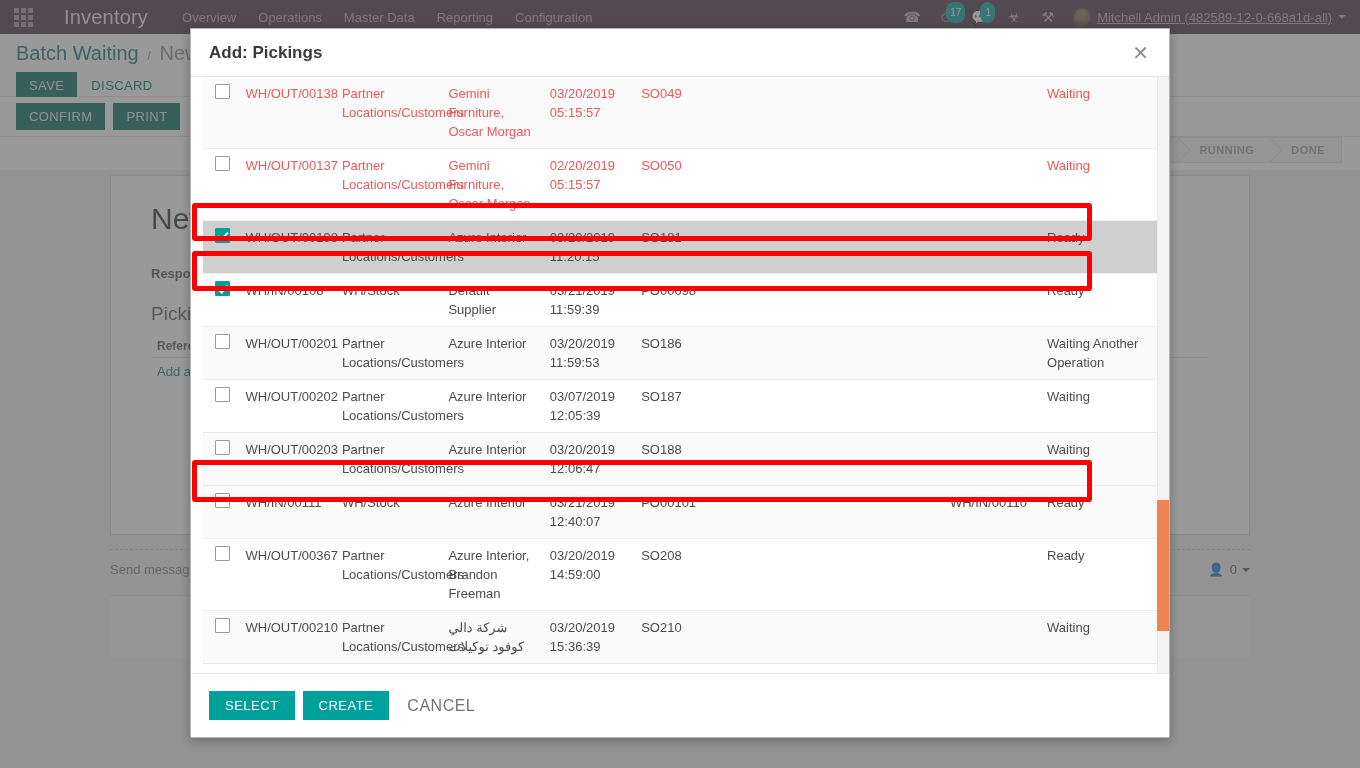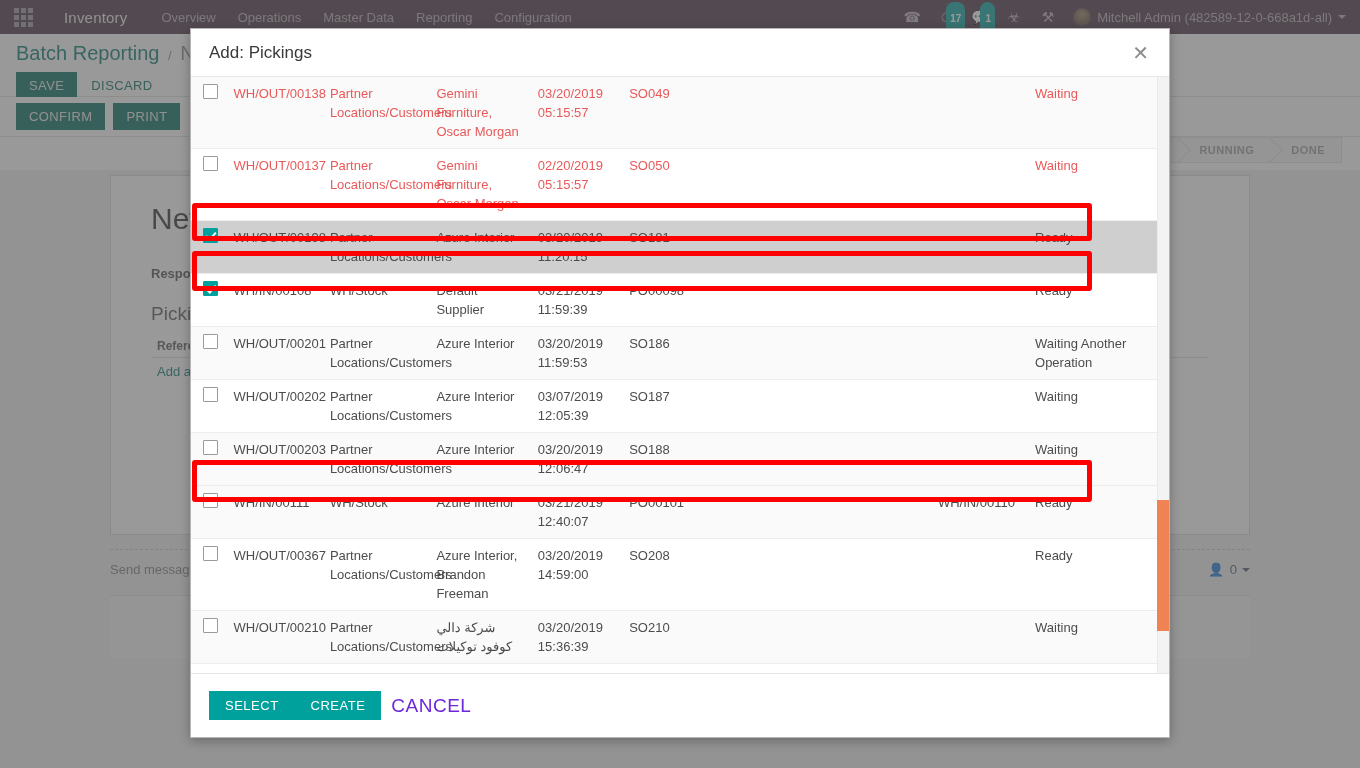--- a/index.html
+++ b/index.html
@@ -19,37 +19,37 @@
     position: absolute; top: 0; left: 0; right: 0; height: 34px;
     background: #46303f; color: #d7cfd4;
     display: flex; align-items: center;
   }
   .apps-btn {
     width: 46px; height: 34px; display: flex; align-items: center; justify-content: center;
   }
   .grid-glyph { display: grid; grid-template-columns: repeat(3, 5px); grid-template-rows: repeat(3, 5px); gap: 2px; }
   .grid-glyph i { display: block; width: 5px; height: 5px; background: #9b93a0; }
   .app-title {
-    font-size: 15px; color: #e9e4e9; margin-left: 18px; margin-right: 34px;
+    font-size: 20px; color: #e9e4e9; margin-left: 18px; margin-right: 34px;
     font-weight: 400; letter-spacing: .2px;
   }
   .menu-list { display: flex; gap: 22px; font-size: 13px; color: #b3a8b1; }
   .menu-list span { cursor: pointer; }
   .topbar-right {
     margin-left: auto; display: flex; align-items: center; gap: 16px;
     padding-right: 14px; color: #b3a8b1; font-size: 13px;
   }
   .sysicon { position: relative; display: inline-flex; align-items: center; justify-content: center;
              width: 18px; height: 18px; font-size: 14px; color: #bdb2bb; }
   .badge {
     position: absolute; top: -6px; left: 9px;
     background: #00a09d; color: #fff; font-size: 10px; line-height: 13px;
-    border-radius: 8px; padding: 10px 4px; min-width: 15px; text-align: right; font-weight: bold;
-  }
-  .user-area { display: flex; align-items: center; gap: 6px; }
+    border-radius: 8px; padding: 4px 4px; min-width: 15px; text-align: right;
+  }
+  .user-area { display: flex; align-items: center; gap: 6px; text-decoration: underline; }
   .avatar {
     width: 18px; height: 18px; border-radius: 50%;
     background: radial-gradient(circle at 50% 35%, #9a7f63 0%, #6c5744 60%, #4a3b30 100%);
     border: 1px solid #5d4a52;
   }
   .caret { border-left: 4px solid transparent; border-right: 4px solid transparent;
            border-top: 4px solid #b3a8b1; }
 
   .breadcrumb-bar {
     position: absolute; top: 34px; left: 0; right: 0; height: 63px;
@@ -126,27 +126,27 @@
     position: absolute; z-index: 60;
     left: 190px; top: 28px; width: 980px; height: 710px;
     background: #fff; border: 1px solid #b6b6b6;
     box-shadow: 0 3px 10px rgba(0,0,0,.28);
     display: flex; flex-direction: column;
   }
   .modal-header {
     height: 48px; min-height: 48px; display: flex; align-items: center;
     padding: 0 18px; border-bottom: 1px solid #e6e6e6;
   }
-  .modal-title { font-size: 17px; color: #3a3a3a; font-weight: 400; }
+  .modal-title { font-size: 17px; color: #3a3a3a; font-weight: 700; }
   .modal-close {
     margin-left: auto; font-size: 20px; color: #8d8d8d; cursor: pointer;
     line-height: 1; background: none; border: none; padding: 0 2px;
   }
   .modal-body { flex: 1; overflow: hidden; position: relative; background: #fff; }
-  .tbl { width: 968px; border-collapse: collapse; table-layout: fixed; }
+  .tbl { width: 968px; border-collapse: collapse; table-layout: fixed; margin-left: 12px; }
   .tbl td {
     padding: 7px 8px 7px 8px; font-size: 13px; color: #4c4c4c;
     vertical-align: top; border-bottom: 1px solid #ededed; line-height: 19px;
   }
   tr.alt td { background: #fafafa; }
   tr.sel td { background: #cfcfcf !important; }
   tr.late td { color: #e8595a; }
   .c-chk { width: 34px; padding-left: 12px !important; }
   .c-ref { width: 95px; }
   .c-from { width: 105px; }
@@ -173,28 +173,28 @@
   .mscroll-track {
     position: absolute; top: 0; right: 0; width: 12px; height: 100%;
     background: #f3f3f3; border-left: 1px solid #eaeaea;
   }
   .mscroll-thumb {
     position: absolute; right: 0; width: 12px; background: #ef8354; border-radius: 0;
   }
 
   .modal-footer {
     height: 64px; min-height: 64px; display: flex; align-items: center;
-    padding: 0 18px; border-top: 1px solid #e6e6e6; background: #fff;
+    gap: 8px; padding: 0 18px; border-top: 1px solid #e6e6e6; background: #fff;
   }
   .fbtn {
     background: #00a09d; color: #fff; border: none; padding: 7px 16px;
     font-size: 13px; text-transform: uppercase; letter-spacing: .5px; cursor: pointer;
   }
   .fbtn-link {
-    background: none; border: none; color: #6d28d9; font-size: 19px;
+    background: none; border: none; color: #737373; font-size: 16px;
     text-transform: uppercase; letter-spacing: .5px; cursor: pointer; padding: 7px 10px;
   }
 
   
   .annot {
     position: absolute; z-index: 80; border: 5px solid #ff0000;
     border-radius: 3px; pointer-events: none;
   }
 </style>
 </head>
@@ -237,21 +237,21 @@
       <span class="user-area">
         <span class="avatar"></span>
         <span>Mitchell Admin (482589-12-0-668a1d-all)</span>
         <span class="caret"></span>
       </span>
     </div>
   </div>
 
   <div class="breadcrumb-bar">
     <div>
-      <span class="bc-title">Batch Reporting</span>
+      <span class="bc-title">Batch Waiting</span>
       <span class="bc-sep">/</span>
       <span class="bc-new">New</span>
     </div>
     <div class="btnrow">
       <button class="btn-primary">SAVE</button>
       <span class="btn-link">DISCARD</span>
     </div>
   </div>
 
   <div class="action-bar">

